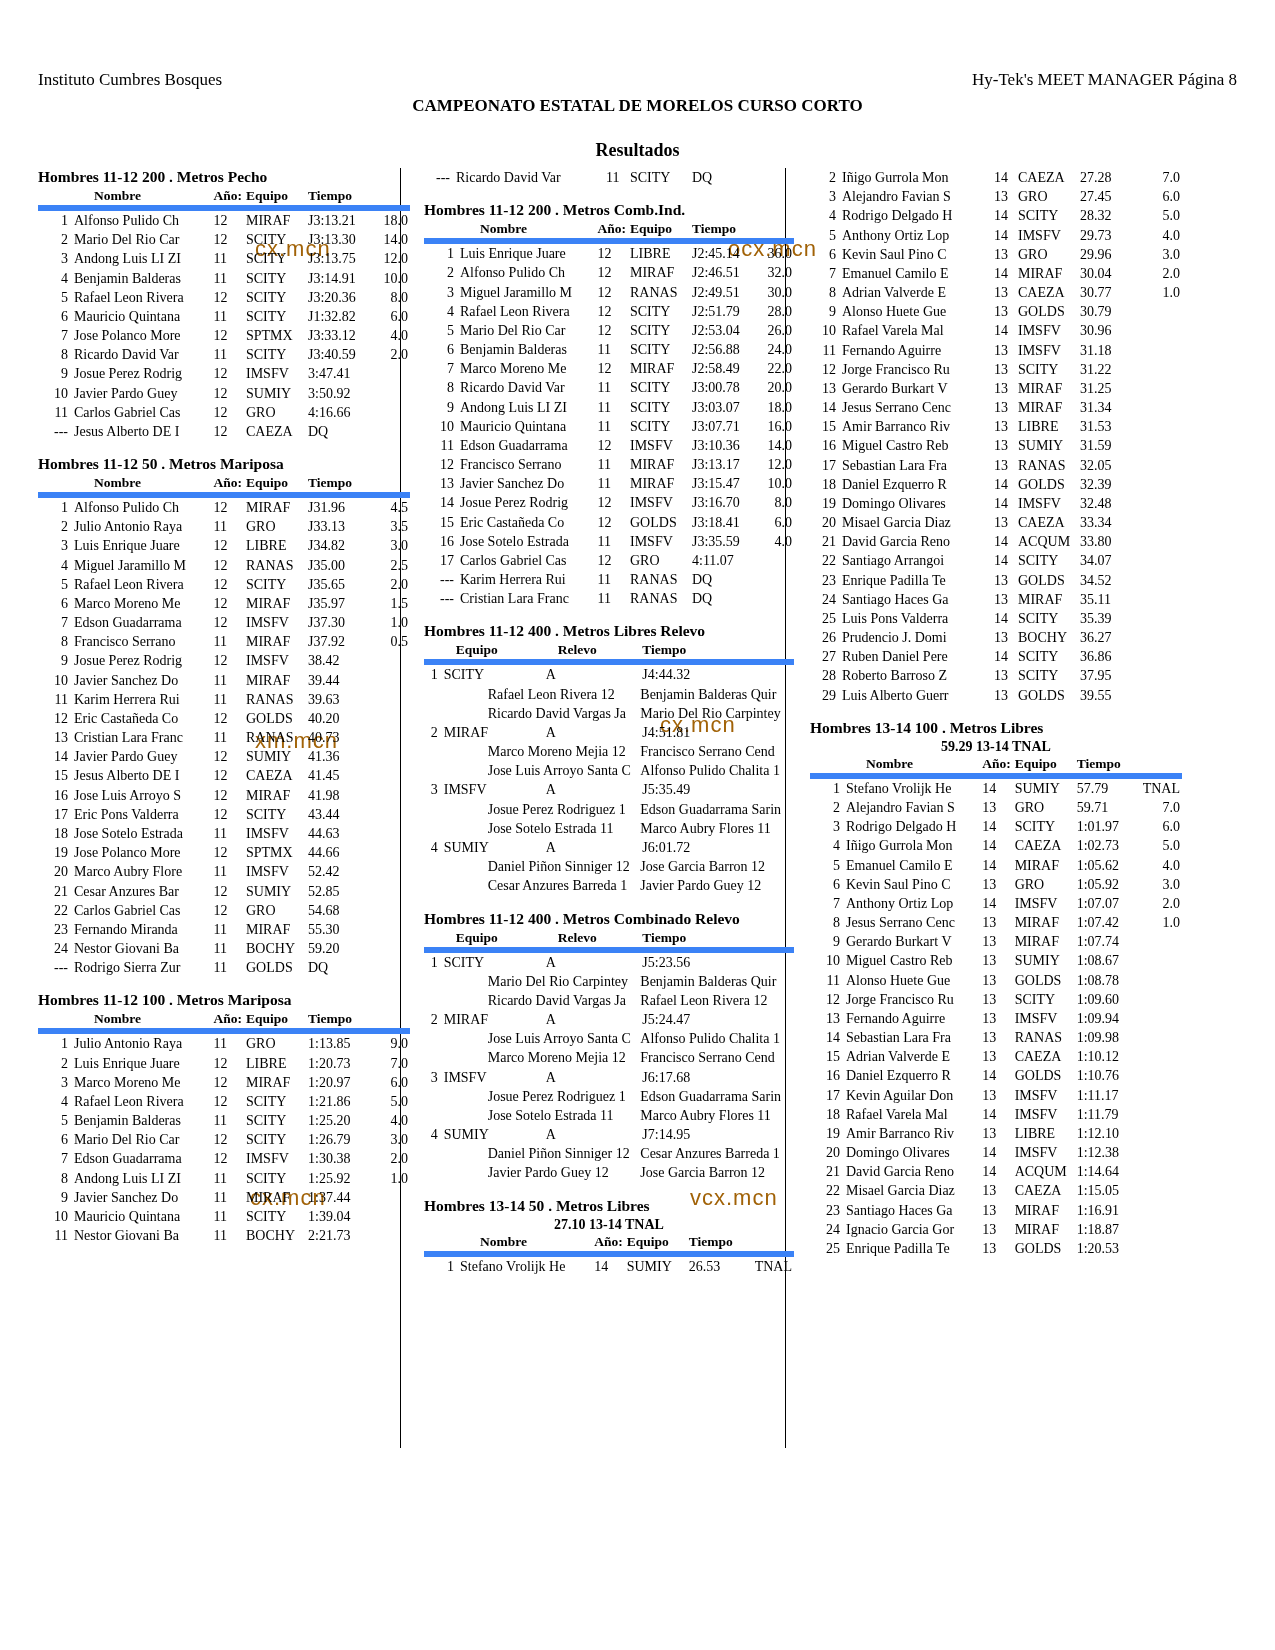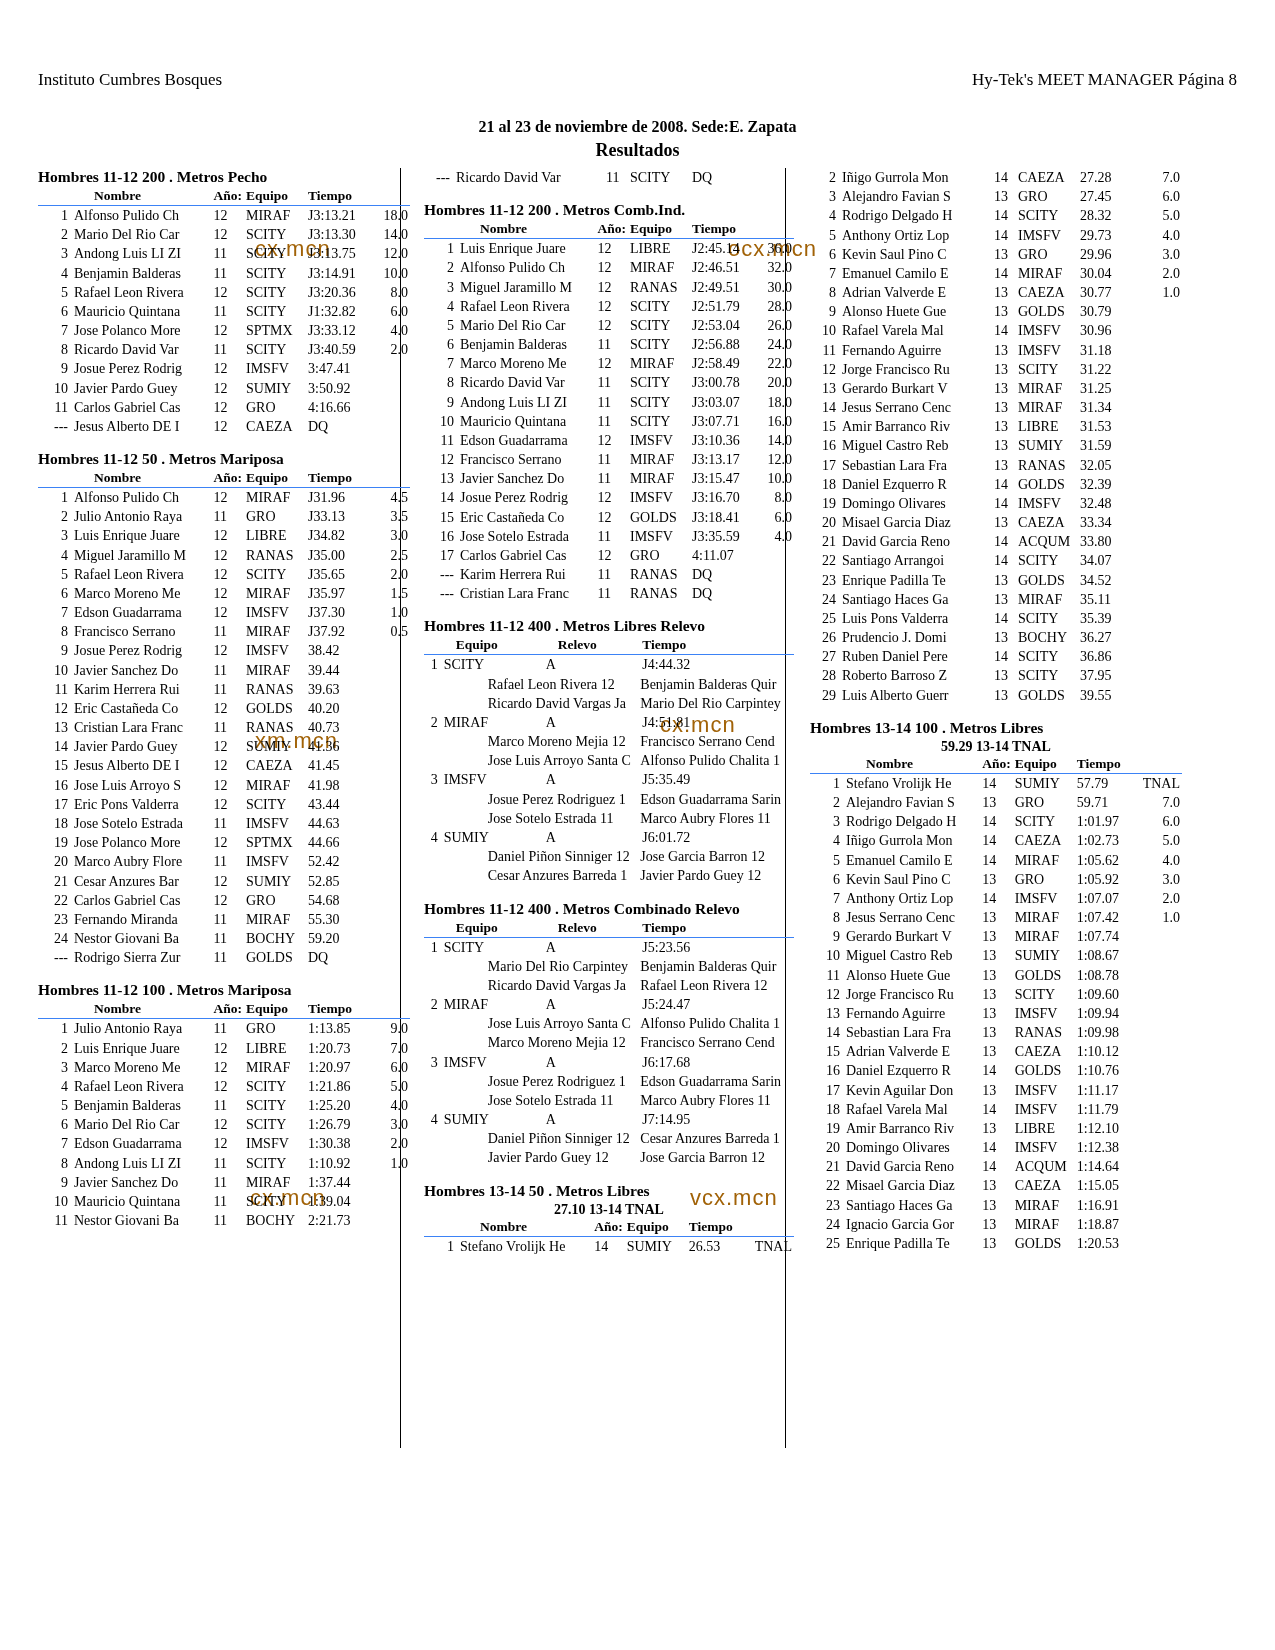--- a/index.html
+++ b/index.html
@@ -68,21 +68,21 @@
   }
   table{
     border-collapse:collapse;
     width:100%;
     font-size:14px;
   }
   thead th{
     font-weight:bold;
     font-size:13.5px;
     padding:0 2px 1px 2px;
-    border-bottom:1px solid #3b82f6;
+    border-bottom:6px solid #3b82f6;
     text-align:left;
     white-space:nowrap;
   }
   tbody td{
     padding:0px 2px;
     white-space:nowrap;
     overflow:hidden;
     line-height:1.37;
   }
   .c-place{width:24px;text-align:right;padding-right:4px;}
@@ -119,21 +119,21 @@
 </style>
 </head>
 <body>
 
 <div class="page">
 
   <div class="hdr">
     <span class="left">Instituto Cumbres Bosques</span>
     <span class="right">Hy-Tek's MEET MANAGER  Página 8</span>
   </div>
-  <div class="title2">21 al 23 de noviembre de 2008. Sede:E. Zapata</div>
+  <div class="title1">CAMPEONATO ESTATAL DE MORELOS CURSO CORTO</div>
   <div class="title3">Resultados</div>
 
   <div class="wm" style="left:255px;top:236px;">cx.mcn</div>
   <div class="wm" style="left:700px;top:236px;margin-left:28px;">ocx.mcn</div>
   <div class="wm" style="left:255px;top:728px;">xm.mcn</div>
   <div class="wm" style="left:660px;top:712px;">cx.mcn</div>
   <div class="wm" style="left:250px;top:1185px;">cx.mcn</div>
   <div class="wm" style="left:690px;top:1185px;">vcx.mcn</div>
 
   <div class="vrule" id="vr1"></div>
@@ -534,21 +534,21 @@
               <td class="c-yr">12</td>
               <td class="c-team">IMSFV</td>
               <td class="c-time">1:30.38</td>
               <td class="c-pts">2.0</td>
             </tr>
             <tr>
               <td class="c-place">8</td>
               <td class="c-name">Andong Luis LI ZI</td>
               <td class="c-yr">11</td>
               <td class="c-team">SCITY</td>
-              <td class="c-time">1:10.92</td>
+              <td class="c-time">1:25.92</td>
               <td class="c-pts">1.0</td>
             </tr>
             <tr>
               <td class="c-place">9</td>
               <td class="c-name">Javier Sanchez Do</td>
               <td class="c-yr">11</td>
               <td class="c-team">MIRAF</td>
               <td class="c-time">1:37.44</td>
               <td class="c-pts"></td>
             </tr>

